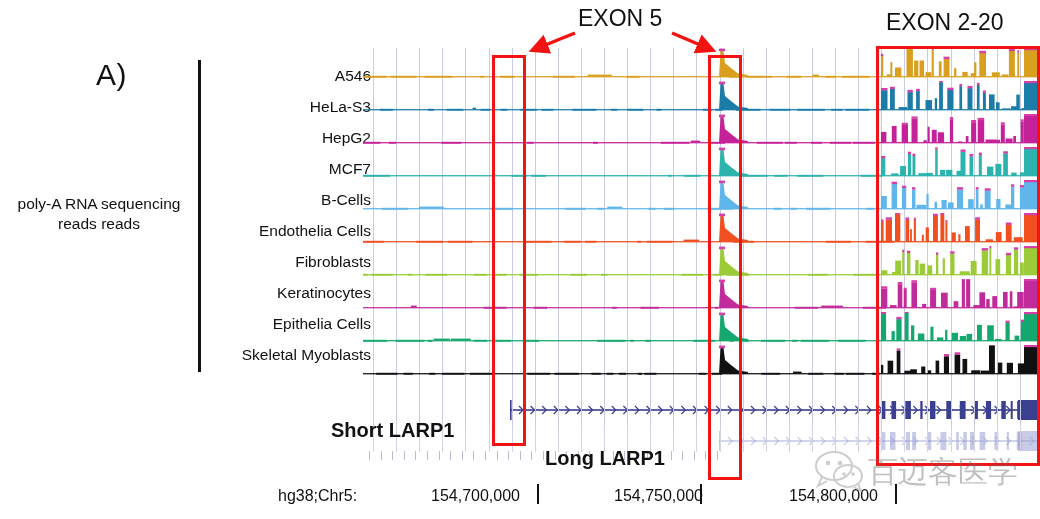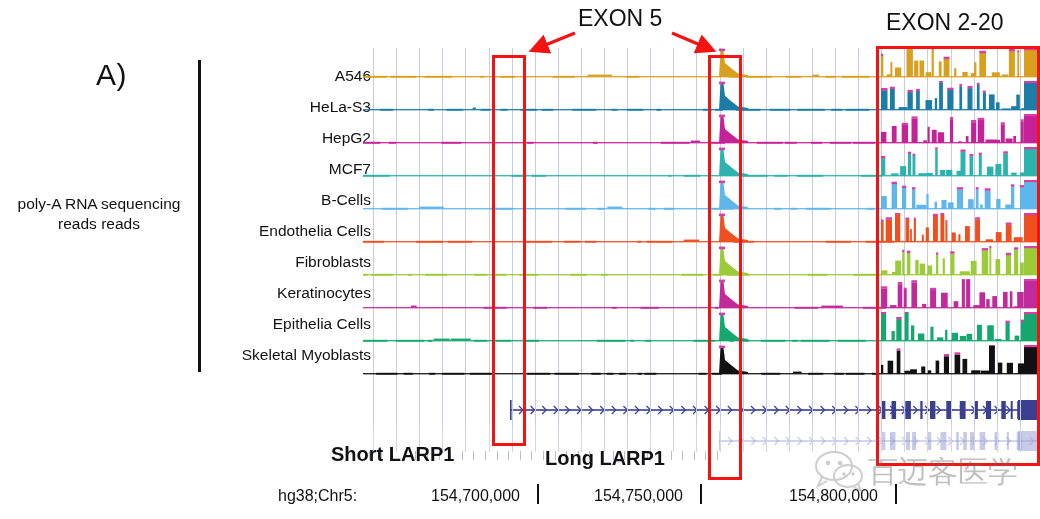--- a/index.html
+++ b/index.html
@@ -89,21 +89,21 @@
     font-size: 16px; color: #111; white-space: nowrap;
   }
   .coord-tick {
     position: absolute; width: 2px; height: 20px; background: #111;
     top: 484px;
   }
 
   
   #short-larp1 {
     position: absolute; left: 331px; top: 419px;
-    font-size: 20px; font-weight: bold; color: #111; margin-top: 24px;
+    font-size: 20px; font-weight: bold; color: #111;
   }
   #long-larp1 {
     position: absolute; left: 545px; top: 447px;
     font-size: 20px; font-weight: bold; color: #111;
   }
 
   
   .redbox {
     position: absolute; border: 3px solid #f41313;
     background: transparent; pointer-events: none;
@@ -894,21 +894,21 @@
       <div class="ruler-tick" style="left: 354px;"></div>
     </div>
 
   <div id="short-larp1">Short LARP1</div>
   <div id="long-larp1">Long LARP1</div>
 
   <div id="coords">
       <div class="coord-label" style="left: 278px;">hg38;Chr5:</div>
       <div class="coord-label" style="left: 431px;">154,700,000</div>
       <div class="coord-tick" style="left: 537px;"></div>
-      <div class="coord-label" style="left: 594px;">154,750,000</div>
+      <div class="coord-label" style="left: 614px;">154,750,000</div>
       <div class="coord-tick" style="left: 700px;"></div>
       <div class="coord-label" style="left: 789px;">154,800,000</div>
       <div class="coord-tick" style="left: 895px;"></div>
     </div>
 
   <div class="redbox" id="redbox-left"></div>
   <div class="redbox" id="redbox-mid"></div>
   <div class="redbox" id="redbox-right"></div>
 
   <div id="exon1-label">EXON 5</div>

